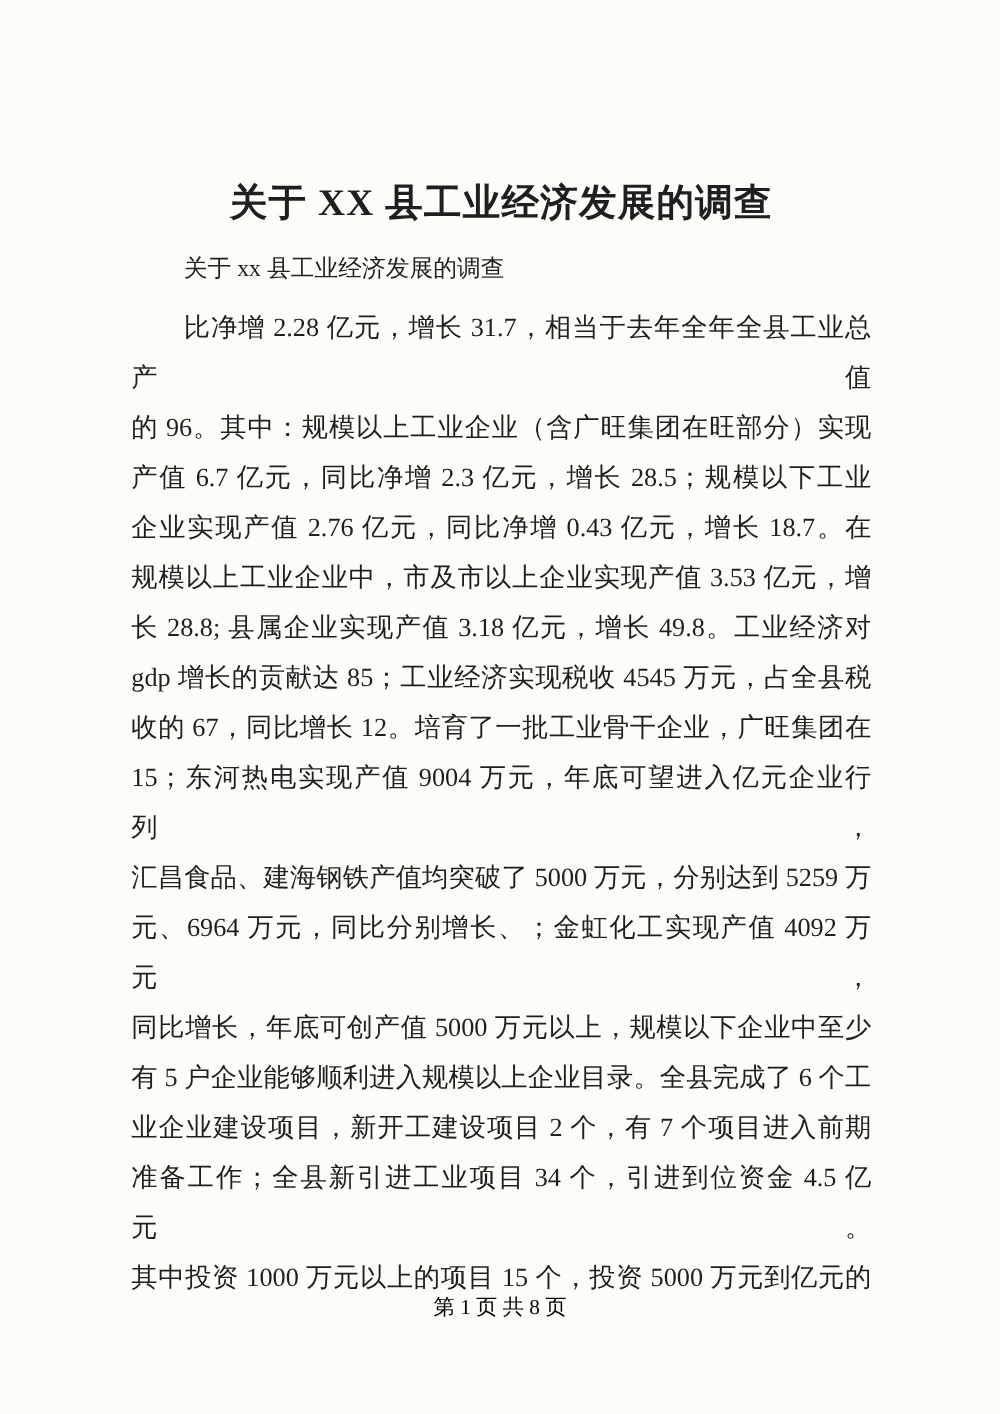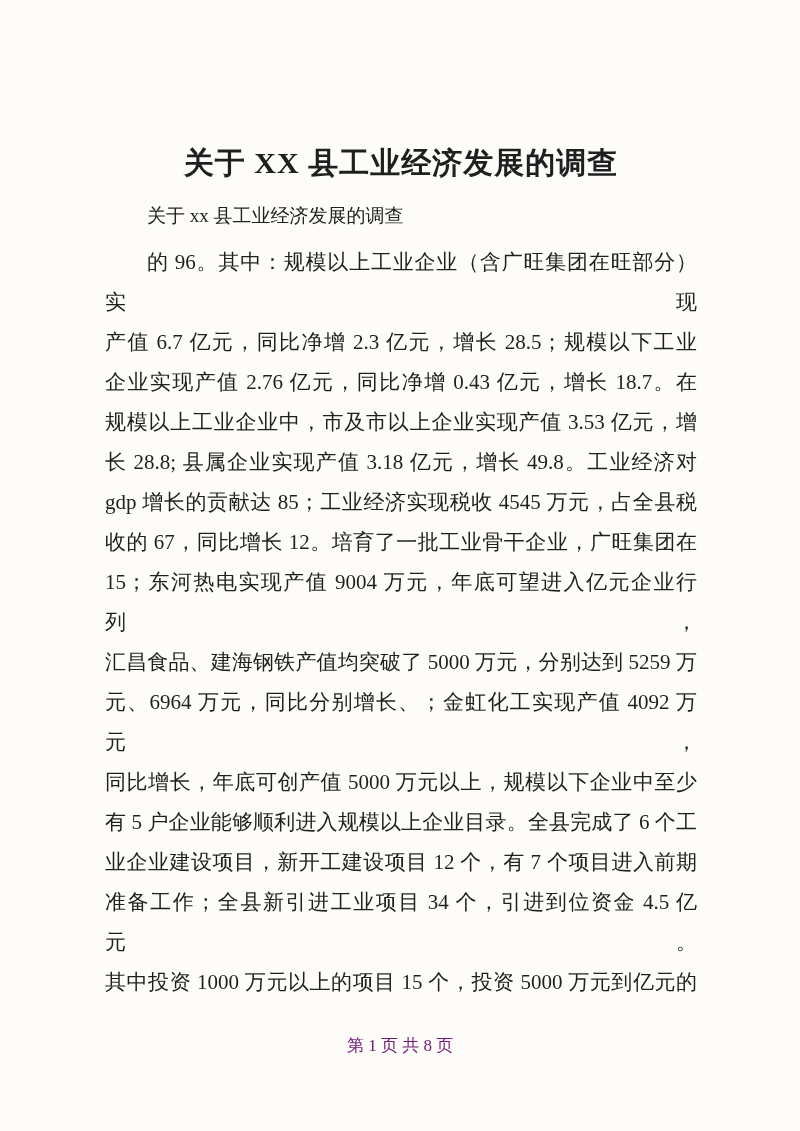--- a/index.html
+++ b/index.html
@@ -60,43 +60,44 @@
     text-indent: 42px;
   }
   .page-footer {
     position: absolute;
     left: 0;
     right: 0;
     top: 1033px;
     text-align: center;
     font-size: 17px;
     line-height: 26px;
-    color: #701a75;
+    color: #000000;
   }
 </style>
 </head>
 <body>
 
 <div class="page">
   <div class="content">
     <h1 class="doc-title">关于 XX 县工业经济发展的调查</h1>
     <p class="doc-subtitle">关于 xx 县工业经济发展的调查</p>
     <div class="body-paragraph">
 
+        <div class="body-line">比净增 2.28 亿元，增长 31.7，相当于去年全年全县工业总产值</div>
         <div class="body-line">的 96。其中：规模以上工业企业（含广旺集团在旺部分）实现</div>
         <div class="body-line">产值 6.7 亿元，同比净增 2.3 亿元，增长 28.5；规模以下工业</div>
         <div class="body-line">企业实现产值 2.76 亿元，同比净增 0.43 亿元，增长 18.7。在</div>
         <div class="body-line">规模以上工业企业中，市及市以上企业实现产值 3.53 亿元，增</div>
         <div class="body-line">长 28.8; 县属企业实现产值 3.18 亿元，增长 49.8。工业经济对</div>
         <div class="body-line">gdp 增长的贡献达 85；工业经济实现税收 4545 万元，占全县税</div>
         <div class="body-line">收的 67，同比增长 12。培育了一批工业骨干企业，广旺集团在</div>
         <div class="body-line">15；东河热电实现产值 9004 万元，年底可望进入亿元企业行列，</div>
         <div class="body-line">汇昌食品、建海钢铁产值均突破了 5000 万元，分别达到 5259 万</div>
         <div class="body-line">元、6964 万元，同比分别增长、；金虹化工实现产值 4092 万元，</div>
         <div class="body-line">同比增长，年底可创产值 5000 万元以上，规模以下企业中至少</div>
         <div class="body-line">有 5 户企业能够顺利进入规模以上企业目录。全县完成了 6 个工</div>
-        <div class="body-line">业企业建设项目，新开工建设项目 12 个，有 7 个项目进入前期</div>
+        <div class="body-line">业企业建设项目，新开工建设项目 2 个，有 7 个项目进入前期</div>
         <div class="body-line">准备工作；全县新引进工业项目 34 个，引进到位资金 4.5 亿元。</div>
         <div class="body-line">其中投资 1000 万元以上的项目 15 个，投资 5000 万元到亿元的</div>
       </div>
   </div>
   <div class="page-footer">第 1 页  共 8 页</div>
 </div>
 
 </body></html>

